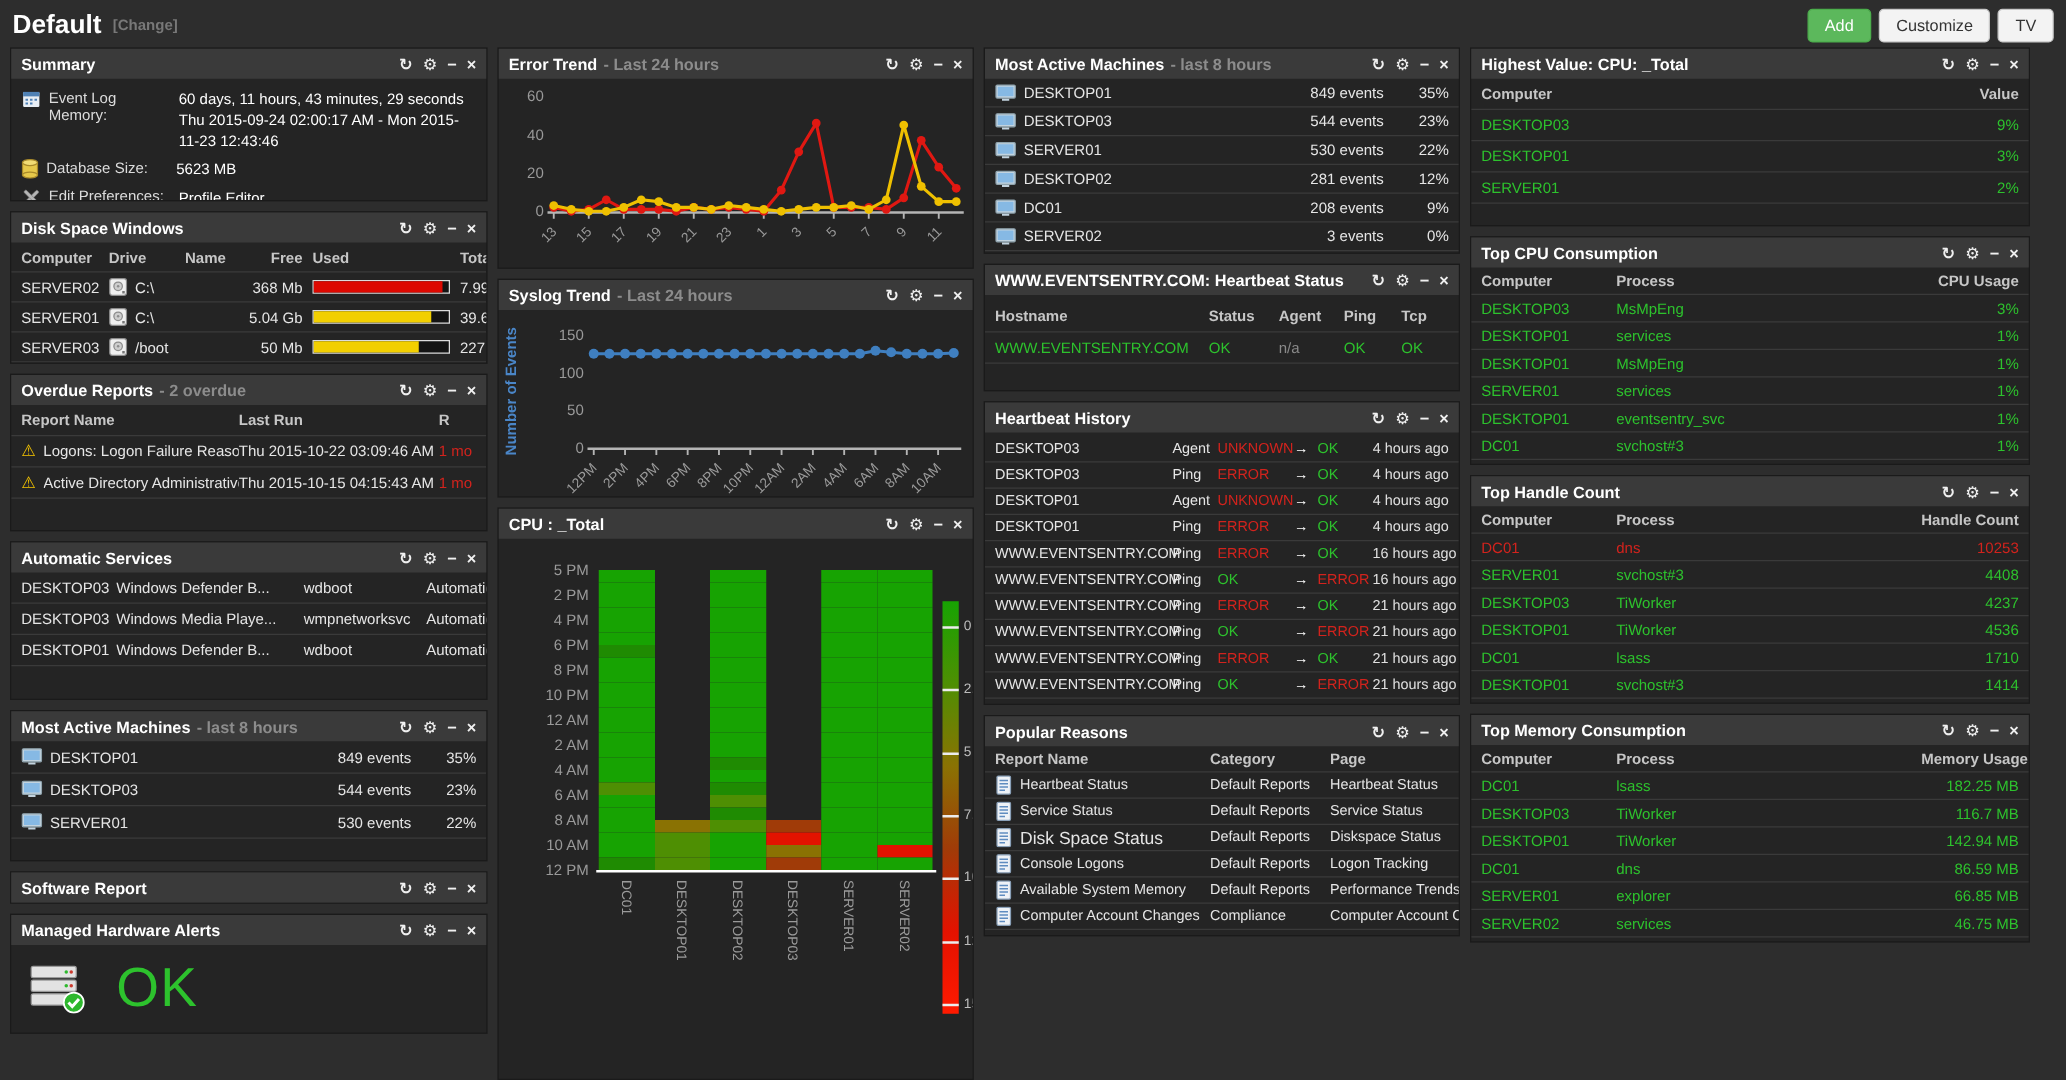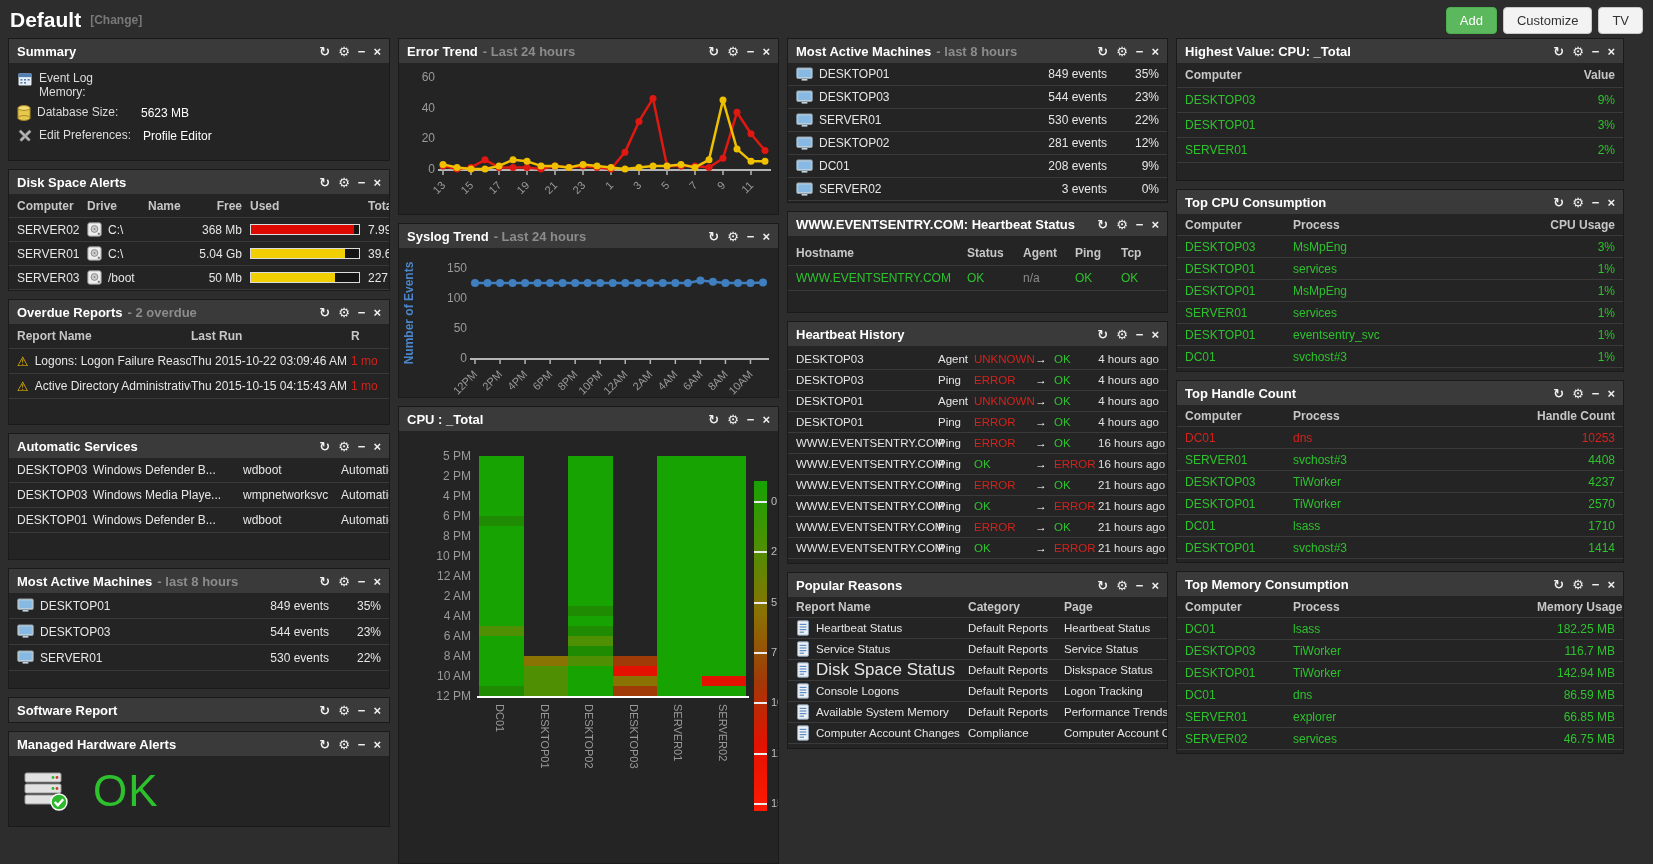--- a/index.html
+++ b/index.html
@@ -73,20 +73,24 @@
                 <g fill="#4f81b5">
                   <rect x="3.4" y="8" width="2" height="1.6"></rect>
                   <rect x="7" y="8" width="2" height="1.6"></rect>
                   <rect x="10.6" y="8" width="2" height="1.6"></rect>
                   <rect x="3.4" y="11" width="2" height="1.6"></rect>
                   <rect x="7" y="11" width="2" height="1.6"></rect>
                 </g>
               </svg>
             </span>
             <span style="width:104px;flex:none;color:#dcdcdc">Event Log Memory:</span>
+            <div class="sum-val">
+              <div>60 days, 11 hours, 43 minutes, 29 seconds</div>
+              <div>Thu 2015-09-24 02:00:17 AM - Mon 2015-11-23 12:43:46</div>
+            </div>
           </div>
           <div class="sum-row">
             <span class="ic">
               <svg width="14" height="16" viewBox="0 0 14 16">
                 <rect x="1" y="3" width="12" height="10" fill="#e6c84a" stroke="#a8892a"></rect>
                 <ellipse cx="7" cy="3" rx="6" ry="2.4" fill="#f2dc74" stroke="#a8892a"></ellipse>
                 <ellipse cx="7" cy="13" rx="6" ry="2.4" fill="#e6c84a" stroke="#a8892a"></ellipse>
               </svg>
             </span>
             <span style="width:104px;flex:none;color:#dcdcdc">Database Size:</span>
@@ -106,21 +110,21 @@
             <span style="width:104px;flex:none;color:#dcdcdc">Edit Preferences:</span>
             <div class="sum-val">
               <div>Profile Editor</div>
             </div>
           </div>
         </div>
     </div>
 
     <div class="panel">
       <div class="ph">
-        <span class="pt">Disk Space Alerts</span>
+        <span class="pt">Disk Space Windows</span>
         <span class="pc">
             <span>↻</span>
             <span>⚙</span>
             <span>−</span>
             <span>×</span>
           </span>
       </div>
       <div class="pb" id="diskBody" style="height:96px">
           <div class="row hrow" style="height:24px">
             <span style="width:70px;flex:none">Computer</span>
@@ -940,21 +944,21 @@
               <svg width="14" height="16" viewBox="0 0 14 16">
                 <rect x="1.6" y="0.8" width="10.8" height="14.4" rx="1" fill="#eef2f7" stroke="#8aa0b8"></rect>
                 <g stroke="#5f8cc0" stroke-width="1.2">
                   <line x1="3.6" y1="4.4" x2="10.4" y2="4.4"></line>
                   <line x1="3.6" y1="7" x2="10.4" y2="7"></line>
                   <line x1="3.6" y1="9.6" x2="10.4" y2="9.6"></line>
                   <line x1="3.6" y1="12.2" x2="8" y2="12.2"></line>
                 </g>
               </svg>
             </span>
-            <span style="width:152px;flex:none;overflow:hidden;font-size:17px">Disk Space Status</span>
+            <span style="width:152px;flex:none;overflow:hidden;font-size:14px">Disk Space Status</span>
             <span style="width:96px;flex:none;font-size:11.5px">Default Reports</span>
             <span style="flex:1;font-size:11.5px">Diskspace Status</span>
           </div>
           <div class="row" style="height:21px">
             <span class="ic">
               <svg width="14" height="16" viewBox="0 0 14 16">
                 <rect x="1.6" y="0.8" width="10.8" height="14.4" rx="1" fill="#eef2f7" stroke="#8aa0b8"></rect>
                 <g stroke="#5f8cc0" stroke-width="1.2">
                   <line x1="3.6" y1="4.4" x2="10.4" y2="4.4"></line>
                   <line x1="3.6" y1="7" x2="10.4" y2="7"></line>
@@ -1110,21 +1114,21 @@
             <span style="width:72px;flex:none" class="c-green cr">4408</span>
           </div>
           <div class="row" style="height:22px">
             <span style="width:108px;flex:none" class="c-green">DESKTOP03</span>
             <span style="flex:1" class="c-green">TiWorker</span>
             <span style="width:72px;flex:none" class="c-green cr">4237</span>
           </div>
           <div class="row" style="height:22px">
             <span style="width:108px;flex:none" class="c-green">DESKTOP01</span>
             <span style="flex:1" class="c-green">TiWorker</span>
-            <span style="width:72px;flex:none" class="c-green cr">2570</span>
+            <span style="width:72px;flex:none" class="c-green cr">4536</span>
           </div>
           <div class="row" style="height:22px">
             <span style="width:108px;flex:none" class="c-green">DC01</span>
             <span style="flex:1" class="c-green">lsass</span>
             <span style="width:72px;flex:none" class="c-green cr">1710</span>
           </div>
           <div class="row" style="height:22px">
             <span style="width:108px;flex:none" class="c-green">DESKTOP01</span>
             <span style="flex:1" class="c-green">svchost#3</span>
             <span style="width:72px;flex:none" class="c-green cr">1414</span>

